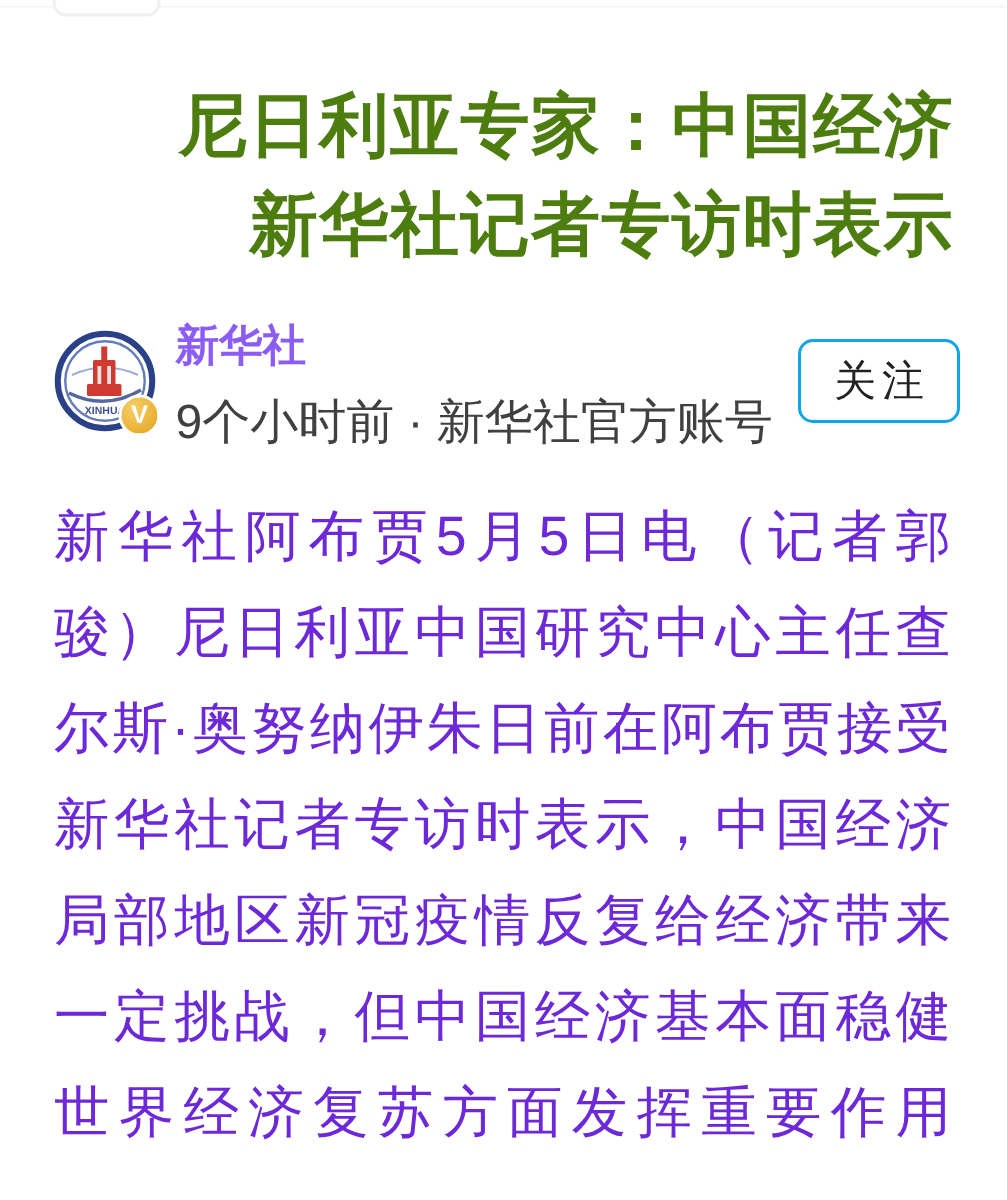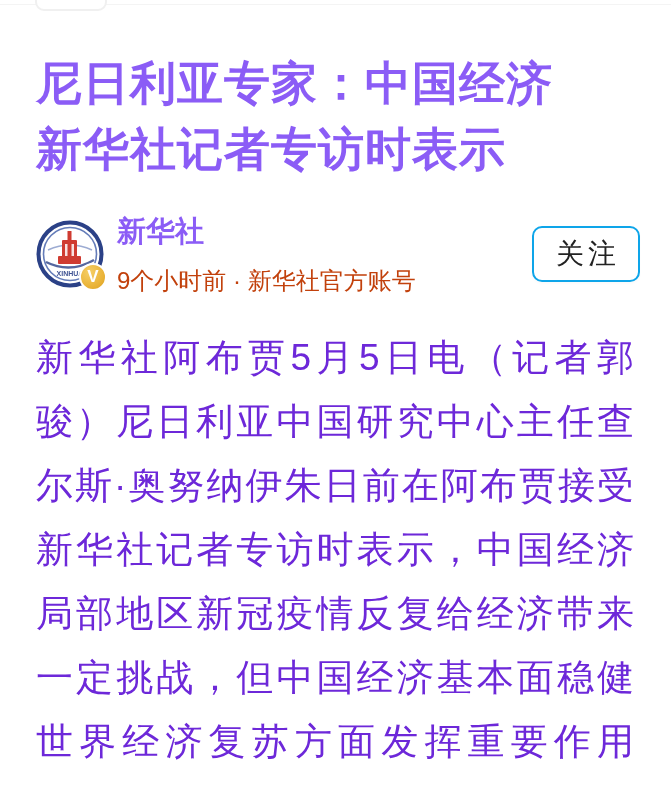--- a/index.html
+++ b/index.html
@@ -25,25 +25,26 @@
     position: absolute; top: -10px; left: 35px;
     width: 68px; height: 17px;
     border: 2px solid #f0f0f0;
     border-radius: 9px;
     background: #ffffff;
   }
 
   
   .title {
     margin: 50px 35px 0 36px;
-    color: #8b5cf6;
+    color: #4d7c0f;
     font-size: 46px;
     font-weight: 700;
     line-height: 66px;
     letter-spacing: 1px;
+    text-align: right;
   }
   .title-line { white-space: nowrap; }
 
   
   .publisher {
     display: flex;
     align-items: center;
     margin: 38px 31px 0 36px;
     height: 68px;
   }
@@ -68,22 +69,22 @@
   }
   .pub-text { margin-left: 13px; }
   .pub-name {
     color: #8b5cf6;
     font-size: 29px;
     font-weight: 700;
     line-height: 32px;
   }
   .pub-meta {
     margin-top: 21px;
-    color: #c2410c;
-    font-size: 24px;
+    color: #404040;
+    font-size: 32px;
     line-height: 26px;
     white-space: nowrap;
   }
   .follow-btn {
     margin-left: auto;
     width: 108px; height: 56px;
     background: #ffffff;
     border: 2px solid #0ea5e9;
     border-radius: 10px;
     box-sizing: border-box;

